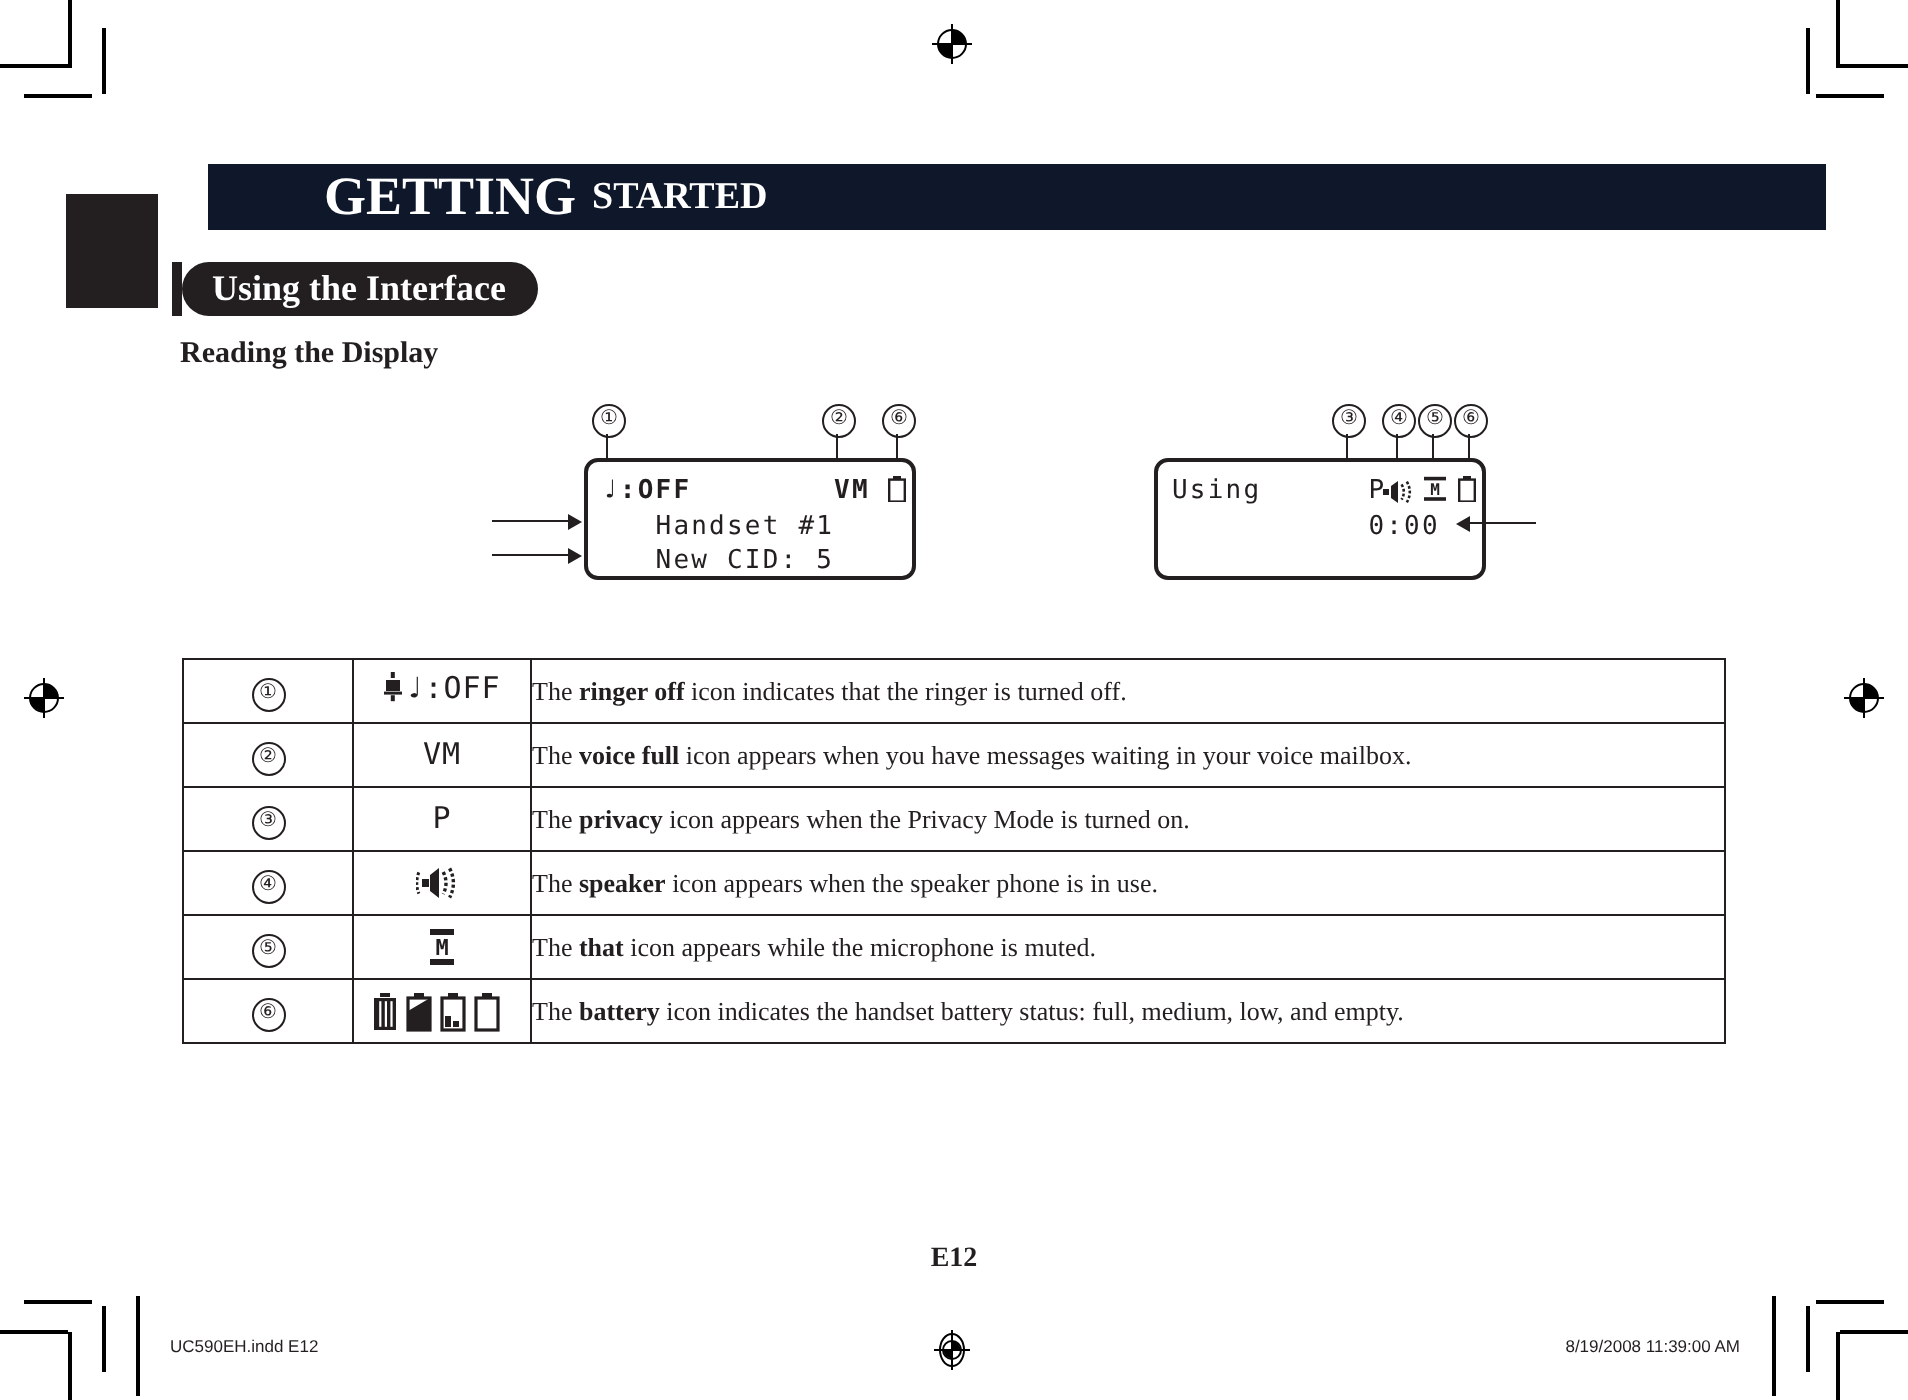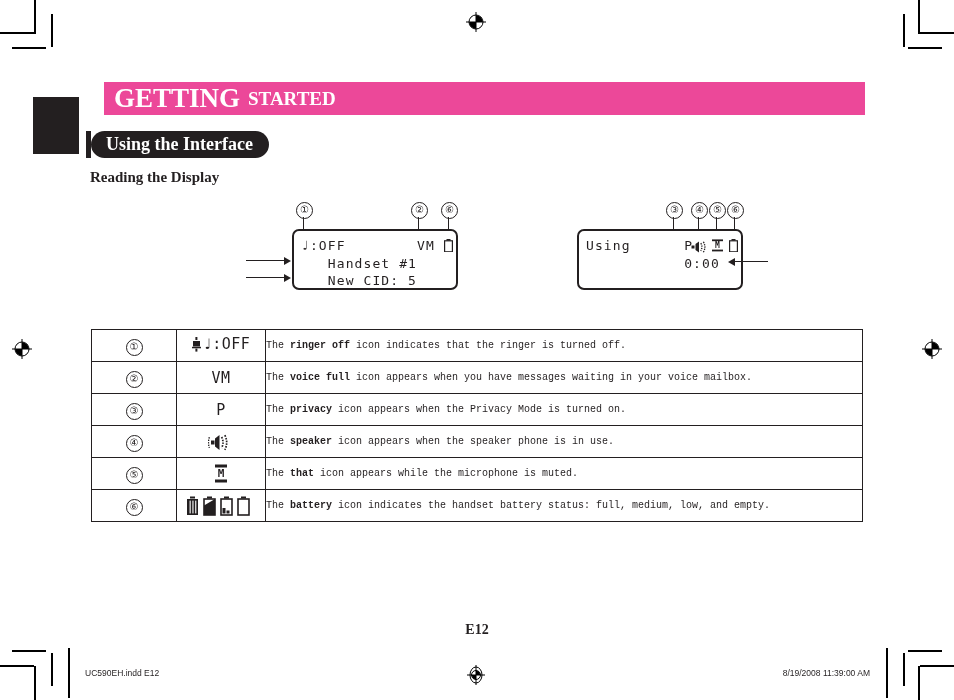--- a/index.html
+++ b/index.html
@@ -24,24 +24,25 @@
     position: absolute;
     width: 20px; height: 20px;
   }
   .reg svg { display: block; }
 
   
   .chapter-bar {
     position: absolute;
     left: 104px; top: 82px;
     width: 761px; height: 33px;
-    background: #ec4899;
+    background: #0f172a;
     color: #ffffff;
     display: flex;
     align-items: center;
+    padding-left: 48px;
   }
   .chapter-main {
     font-family: "Liberation Serif", serif;
     font-weight: bold;
     font-size: 27px;
     letter-spacing: 0px;
     margin-left: 10px;
     line-height: 1;
   }
   .chapter-sub {
@@ -160,22 +161,22 @@
   td.c-num {
     width: 84px;
     text-align: center;
   }
   td.c-icon {
     width: 88px;
     text-align: center;
   }
   td.c-desc {
     padding-left: 9px;
-    font-family: Liberation Mono, monospace;
-    font-size: 10px;
+    font-family: Liberation Serif, serif;
+    font-size: 13px;
     color: #231f20;
   }
   td.c-desc b { font-weight: bold; }
 
   .numcircle {
     display: inline-block;
     width: 15px; height: 15px;
     border: 1.2px solid #231f20;
     border-radius: 50%;
     font-family: "Liberation Serif", serif;
@@ -289,21 +290,21 @@
 <div class="callout" style="left:296px;top:202px;">①</div>
 <div class="leader" style="left:303px;top:217px;height:13px;"></div>
 
 <div class="callout" style="left:411px;top:202px;">②</div>
 <div class="leader" style="left:418px;top:217px;height:13px;"></div>
 
 <div class="callout" style="left:441px;top:202px;">⑥</div>
 <div class="leader" style="left:448px;top:217px;height:13px;"></div>
 
 <div class="lcd lcd-left">
-  <div class="lcdrow" style="left:7px;top:8px;">♩:OFF        VM</div>
+  <div class="lcdrow" style="left:7px;top:8px;font-weight:bold;">♩:OFF        VM</div>
 
   <span style="position:absolute;left:150px;top:7px;">
     <svg width="9" height="13" viewBox="0 0 9 13">
       <rect x="2.5" y="0" width="4" height="1.6" fill="#231f20"></rect>
       <rect x="0.6" y="1.8" width="7.8" height="11" fill="none" stroke="#231f20" stroke-width="1.2"></rect>
     </svg>
   </span>
   <div class="lcdrow" style="left:7px;top:26px;">   Handset #1</div>
   <div class="lcdrow" style="left:7px;top:43px;">   New CID: 5</div>
 </div>

